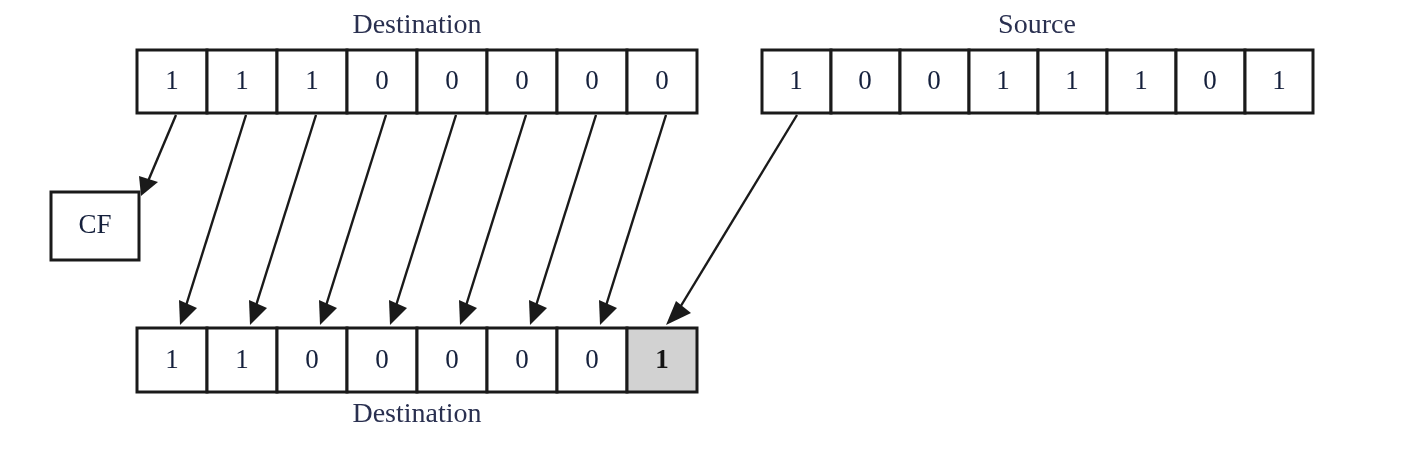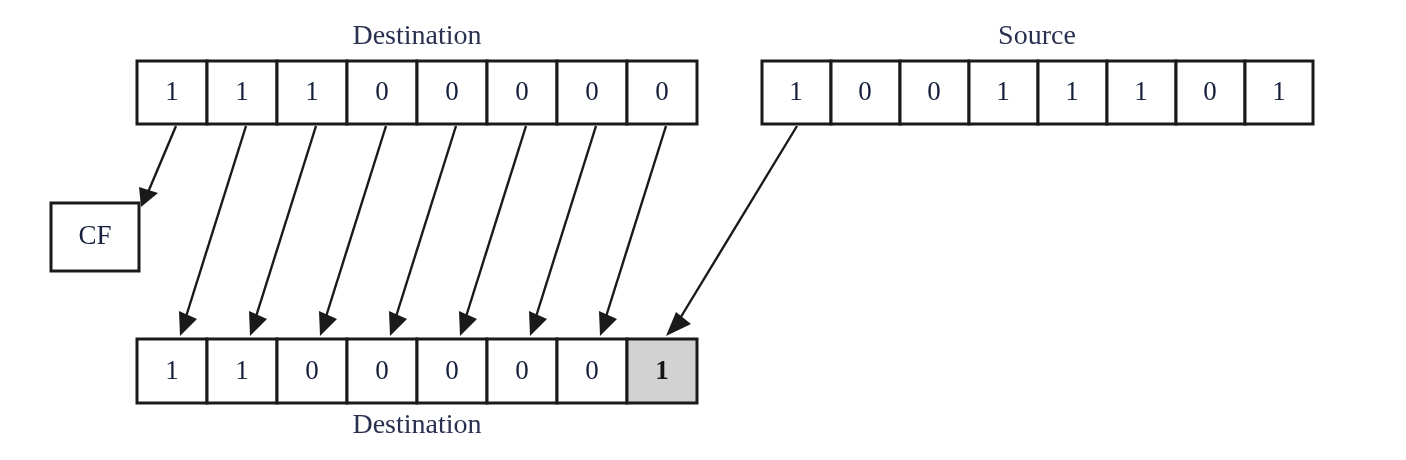--- a/index.html
+++ b/index.html
@@ -10,21 +10,20 @@
   body {
     width: 1406px;
     height: 460px;
     font-family: "Liberation Serif", "DejaVu Serif", serif;
     overflow: hidden;
   }
   #diagram-root {
     position: relative;
     width: 1406px;
     height: 329px;
-    margin-top: 11px;
   }
   svg#shift-diagram {
     display: block;
     width: 1406px;
     height: 460px;
   }
   .cell-rect {
     fill: #ffffff;
     stroke: #1a1a1a;
     stroke-width: 3;

